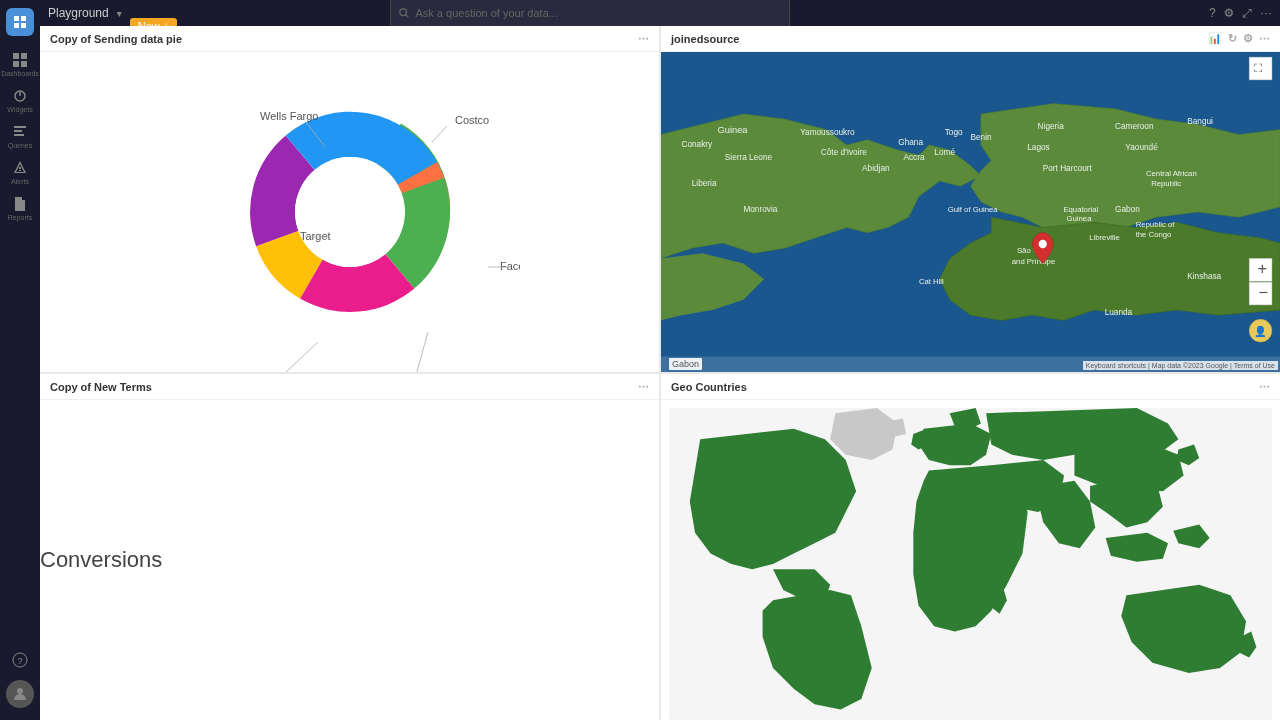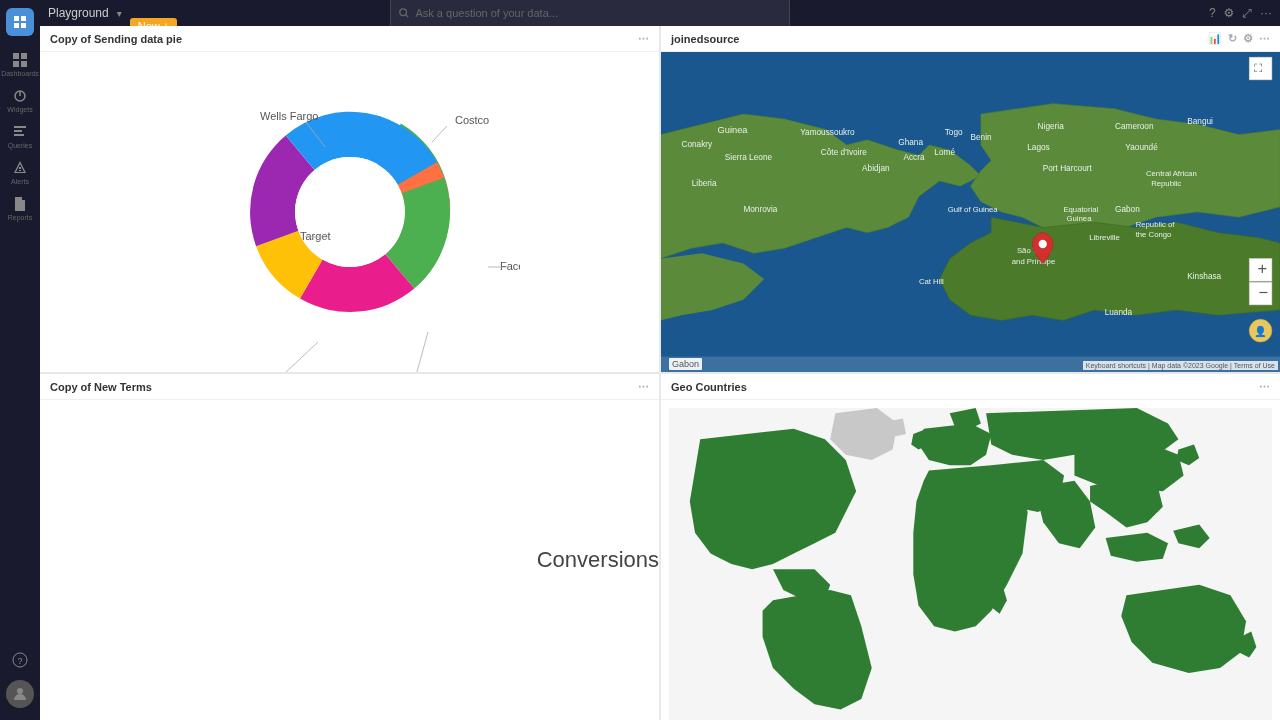--- a/index.html
+++ b/index.html
@@ -182,21 +182,21 @@
       flex: 1;
       position: relative;
       overflow: hidden;
     }
 
     
     .conversions-panel {
       flex: 1;
       display: flex;
       flex-direction: column;
-      align-items: flex-end;
+      align-items: flex-start;
       justify-content: center;
       gap: 4px;
     }
     .conversions-label {
       font-size: 22px;
       color: #444;
       font-weight: 300;
     }
     .conversions-value {
       font-size: 42px;

